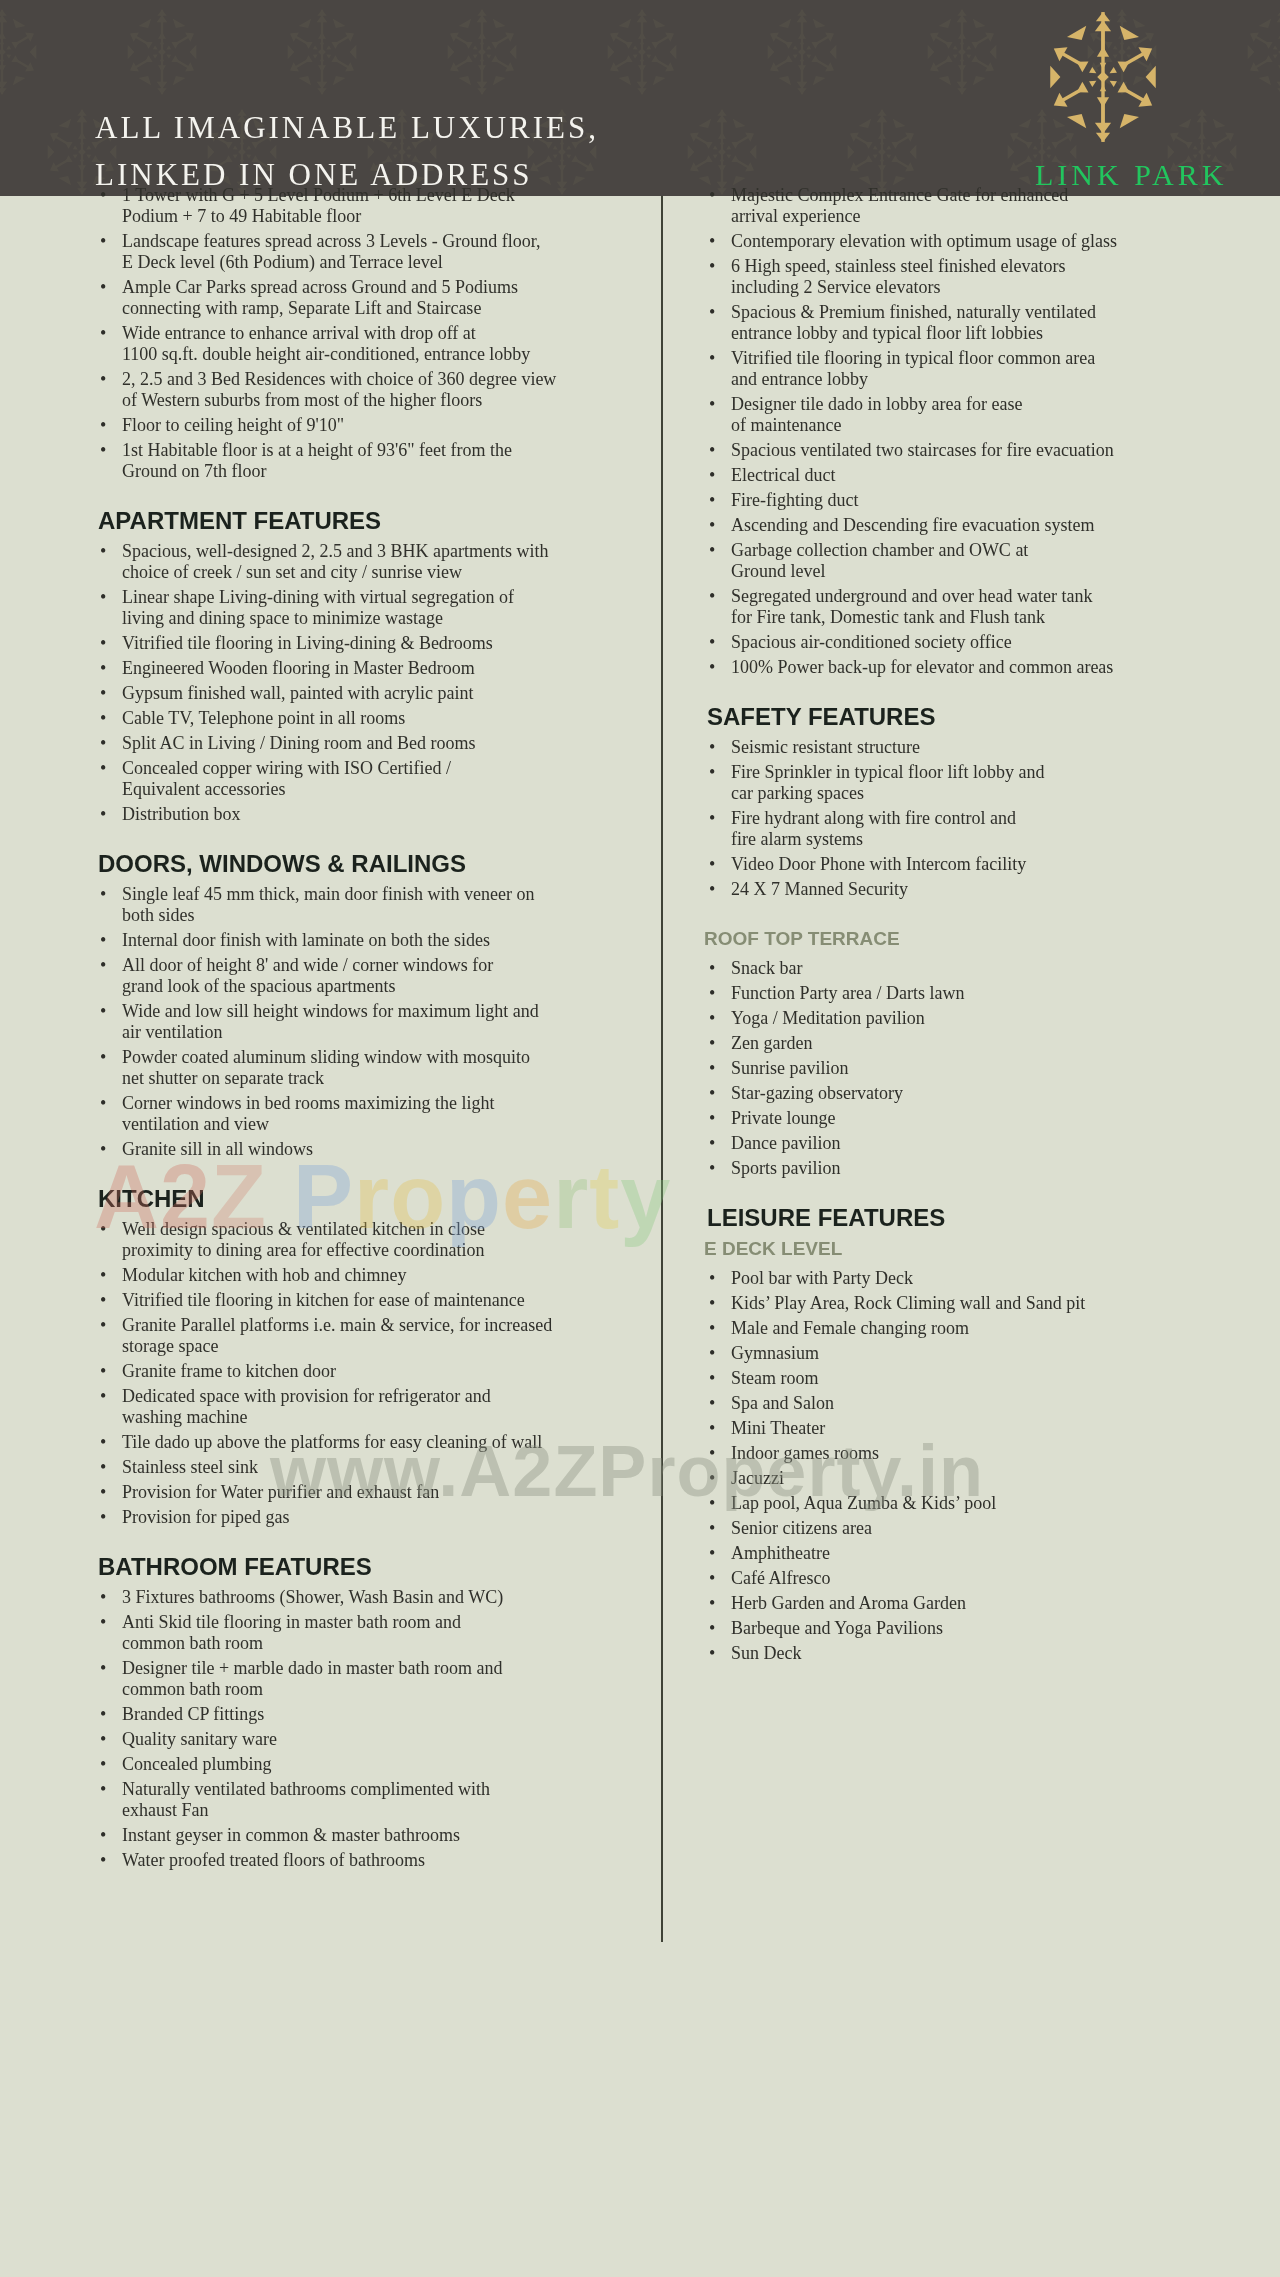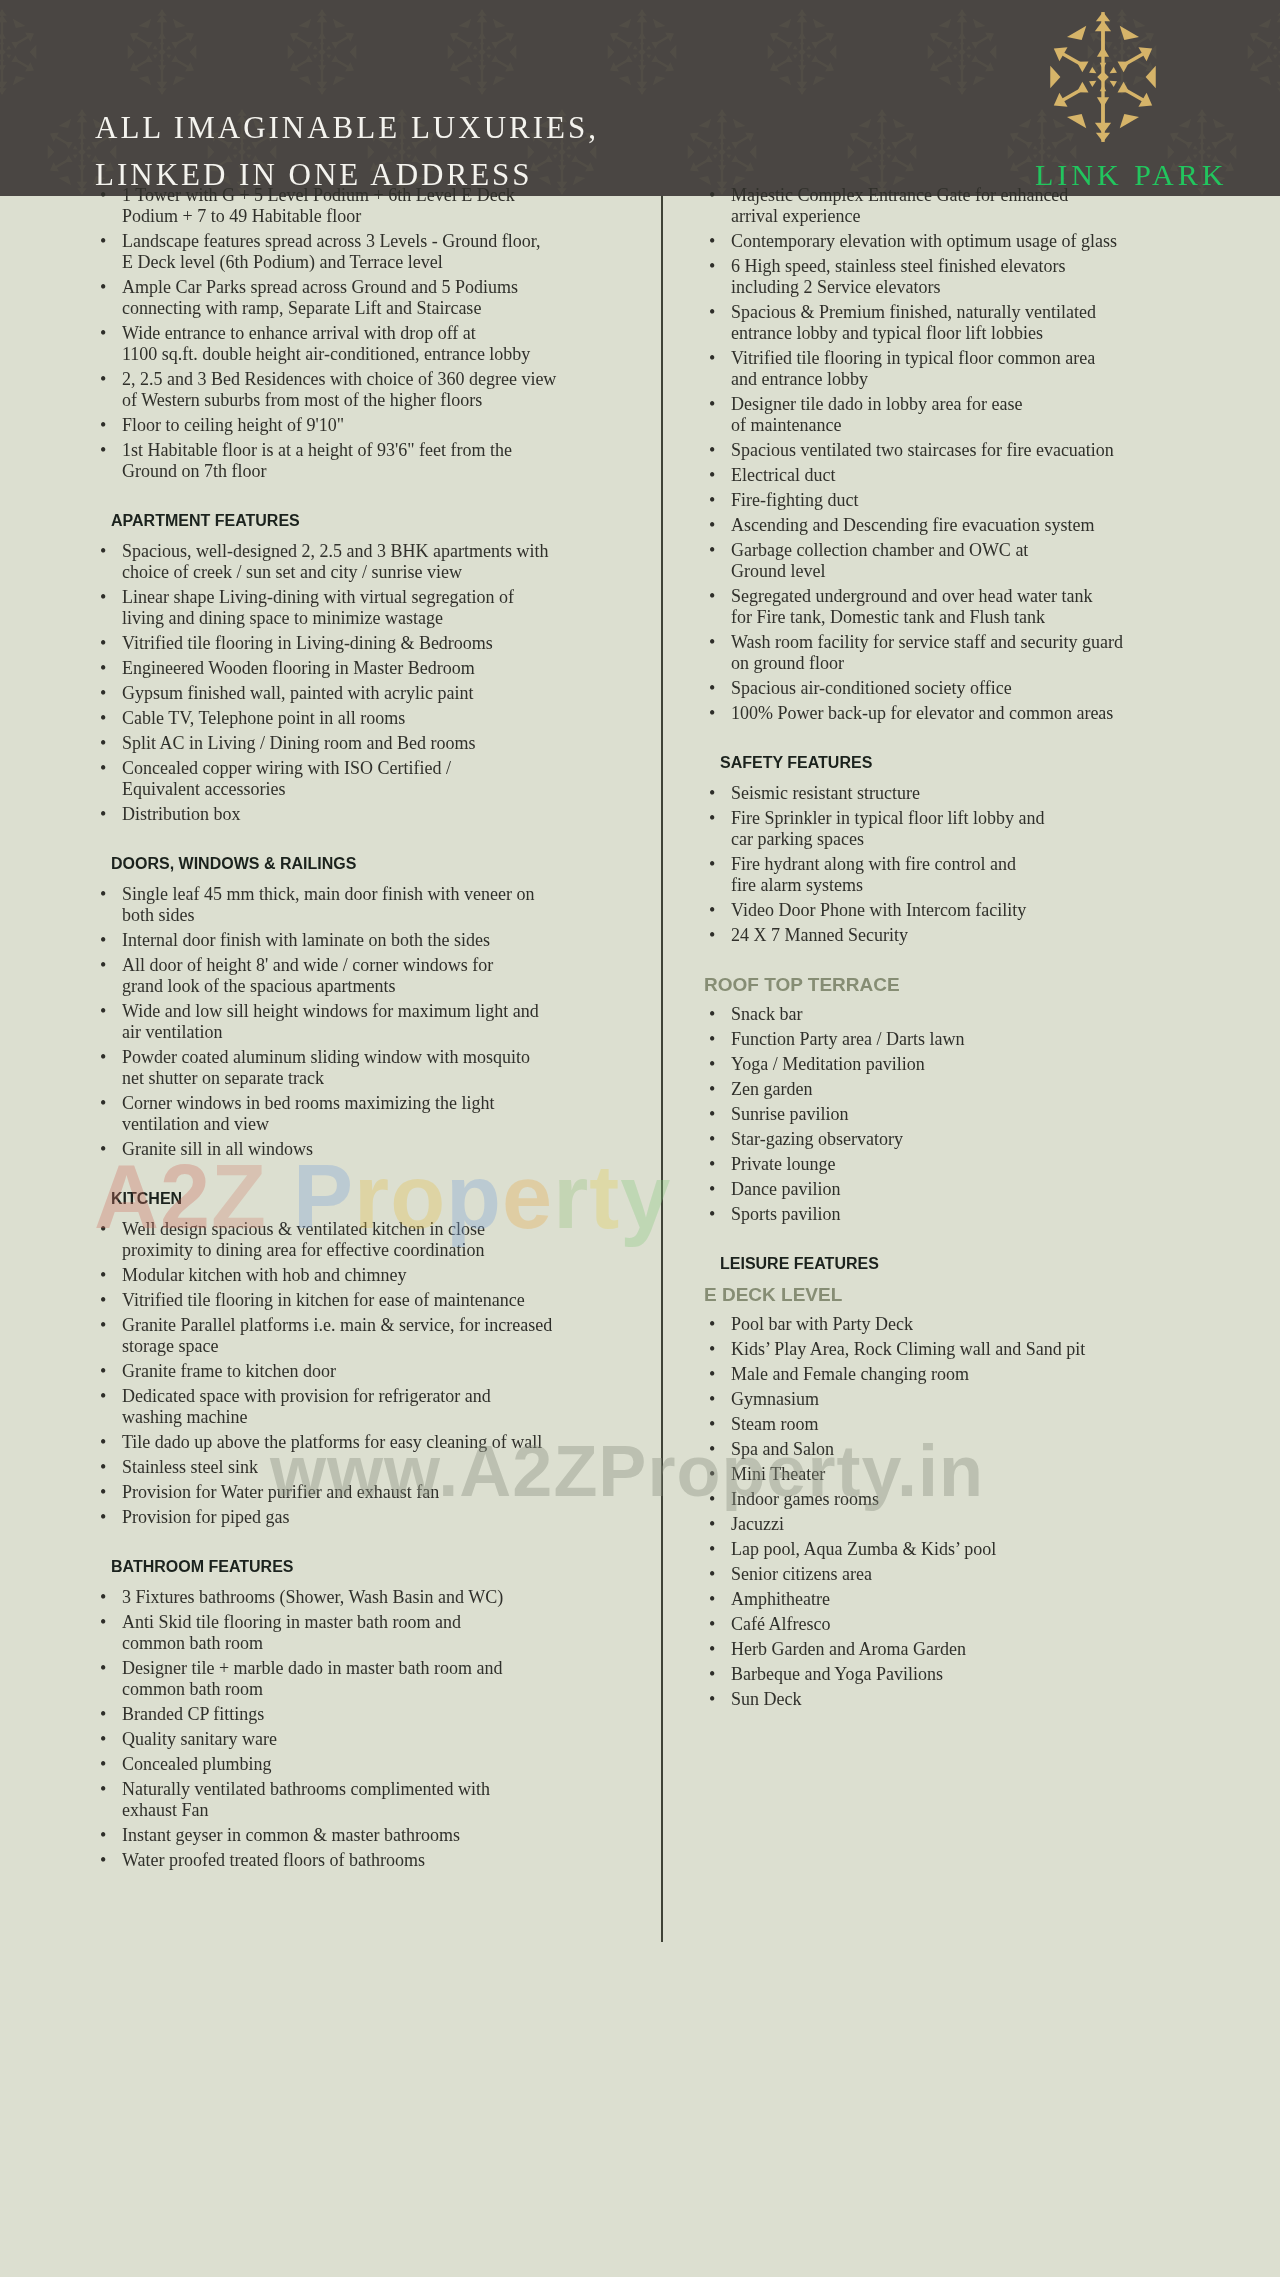--- a/index.html
+++ b/index.html
@@ -18,22 +18,22 @@
   
   .main{padding:88px 55px 0 95px;}
   .page-title{margin:0;font-weight:400;font-size:41px;letter-spacing:7px;color:#7e8470;
               font-family:"Liberation Serif",serif;}
   .content{display:flex;align-items:flex-start;margin-top:18px;}
   .col-left{width:522px;}
   .divider{width:2px;height:1788px;margin-left:44px;background:#3f4236;}
   .col-right{margin-left:41px;width:520px;}
   section{margin:0;}
   section + section{margin-top:28px;}
-  h3{margin:0 0 9px 16px;font-family:"Liberation Sans",sans-serif;font-weight:700;
-     font-size:16px;line-height:22px;color:#1b221d;}
+  h3{margin:0 0 9px 3px;font-family:"Liberation Sans",sans-serif;font-weight:700;
+     font-size:24px;line-height:22px;color:#1b221d;}
   h4{margin:2px 0 9px 0;font-family:"Liberation Sans",sans-serif;font-weight:700;
      font-size:19px;line-height:21px;color:#868d74;}
   ul{list-style:none;margin:0;padding:0;}
   li{position:relative;padding-left:27px;margin-bottom:4px;font-size:18px;line-height:21px;
      color:#30302b;white-space:pre-line;}
   li::before{content:"\2022";position:absolute;left:5px;top:0;color:#2e2e29;}
   
   .wm{position:absolute;pointer-events:none;font-family:"Liberation Sans",sans-serif;font-weight:700;}
   .wm-colored{left:94px;top:1146px;font-size:90px;letter-spacing:1px;opacity:.33;white-space:nowrap;}
   .wm-url{left:270px;top:1430px;font-size:72px;letter-spacing:1px;color:#8d9383;opacity:.4;
@@ -224,22 +224,20 @@
               <li>Designer tile dado in lobby area for ease
 of maintenance</li>
               <li>Spacious ventilated two staircases for fire evacuation</li>
               <li>Electrical duct</li>
               <li>Fire-fighting duct</li>
               <li>Ascending and Descending fire evacuation system</li>
               <li>Garbage collection chamber and OWC at
 Ground level</li>
               <li>Segregated underground and over head water tank
 for Fire tank, Domestic tank and Flush tank</li>
-              <li>Wash room facility for service staff and security guard
-on ground floor</li>
               <li>Spacious air-conditioned society office</li>
               <li>100% Power back-up for elevator and common areas</li>
             </ul>
           </section>
           <section>
             <h3>SAFETY FEATURES</h3>
             <ul>
               <li>Seismic resistant structure</li>
               <li>Fire Sprinkler in typical floor lift lobby and
 car parking spaces</li>

